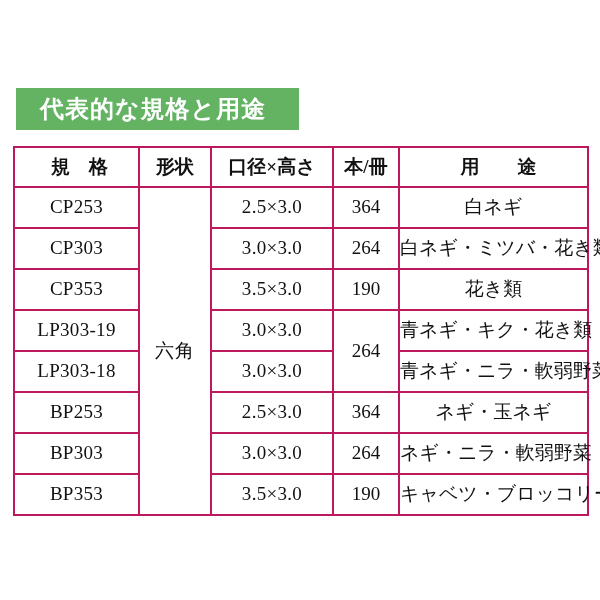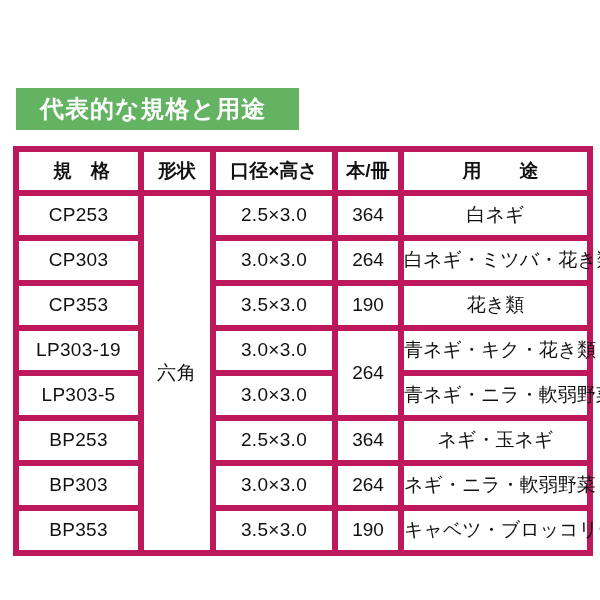--- a/index.html
+++ b/index.html
@@ -46,29 +46,30 @@
     position: absolute;
     left: 13px;
     top: 146px;
     width: 574px;
     border-collapse: collapse;
     table-layout: fixed;
     background: #ffffff;
   }
   table.spec th,
   table.spec td {
-    border: 6px solid #be185d;
+    border: 2px solid #be185d;
     text-align: center;
     vertical-align: middle;
     color: #111111;
     font-size: 19px;
     padding: 0;
     height: 39px;
     line-height: 1.1;
     white-space: nowrap;
+    font-family: Liberation Serif, serif;
   }
   table.spec thead th {
     height: 38px;
     font-weight: bold;
     font-size: 19px;
     letter-spacing: 0px;
   }
   .col-spec   { width: 125px; }
   .col-shape  { width: 72px; }
   .col-dim    { width: 122px; }
@@ -150,21 +151,21 @@
         <td class="count">190</td>
         <td class="use">花き類</td>
       </tr>
       <tr>
         <td class="spec-name">LP303-19</td>
         <td class="dim">3.0×3.0</td>
         <td class="count" rowspan="2">264</td>
         <td class="use">青ネギ・キク・花き類</td>
       </tr>
       <tr>
-        <td class="spec-name">LP303-5</td>
+        <td class="spec-name">LP303-18</td>
         <td class="dim">3.0×3.0</td>
         <td class="use">青ネギ・ニラ・軟弱野菜</td>
       </tr>
       <tr>
         <td class="spec-name">BP253</td>
         <td class="dim">2.5×3.0</td>
         <td class="count">364</td>
         <td class="use">ネギ・玉ネギ</td>
       </tr>
       <tr>

